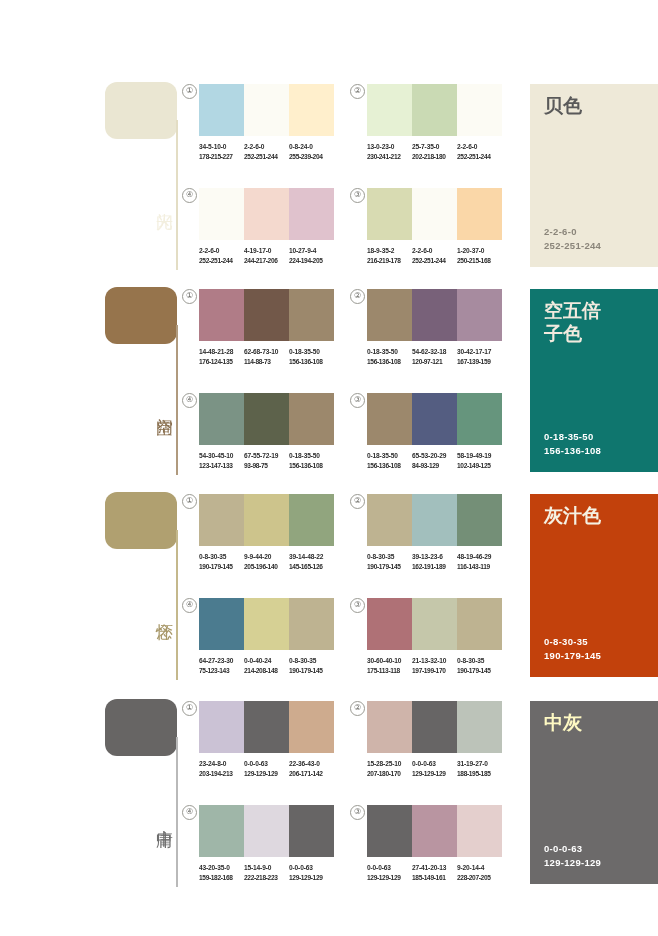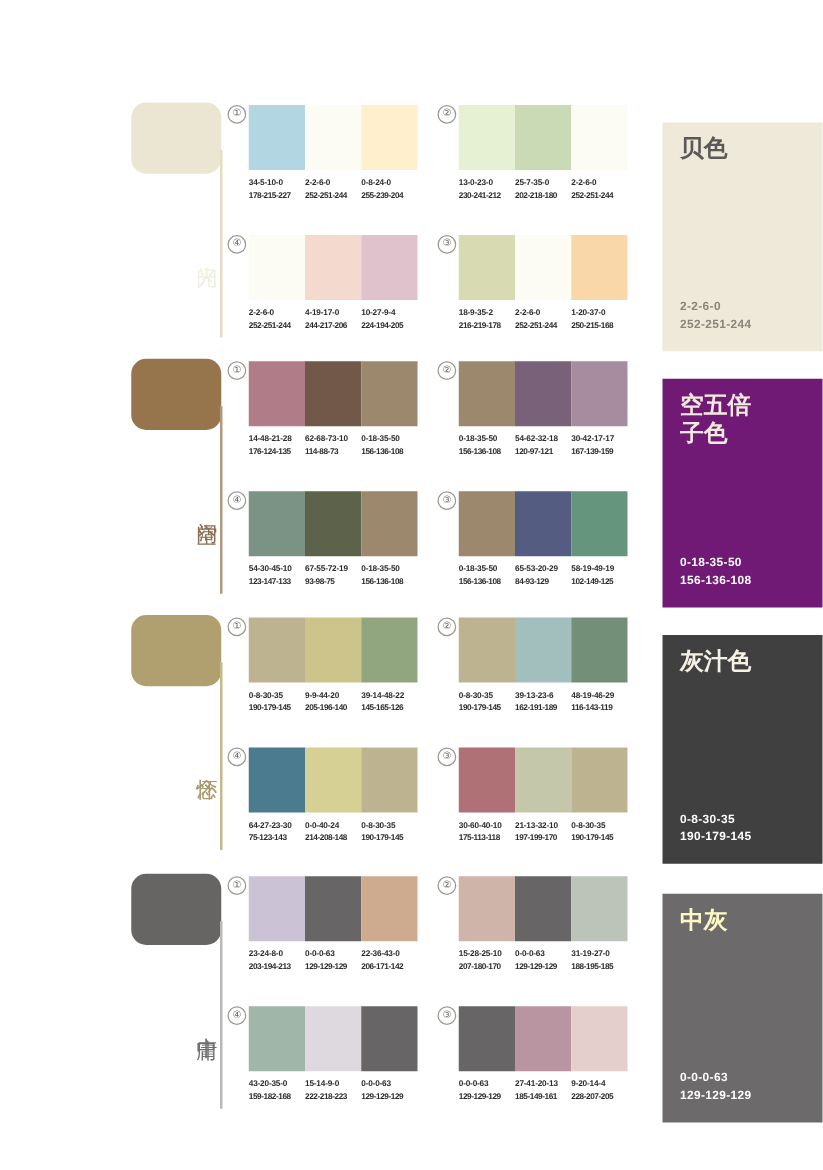--- a/index.html
+++ b/index.html
@@ -65,21 +65,21 @@
     color:#2c2c2c;
     letter-spacing:-0.15px;
     white-space:nowrap;
     font-family:"Liberation Sans","DejaVu Sans",sans-serif;
     font-weight:700;
   }
   .cap .rgb{letter-spacing:-0.35px;}
 
   
   .hero{
-    position:absolute;left:530px;top:18px;
+    position:absolute;left:530px;top:4px;
     width:128px;height:183px;
   }
   .hero-name{
     position:absolute;left:14px;top:10px;
     font-size:19px;line-height:23px;
     font-weight:700;
     width:105px;
     font-family:"DejaVu Sans","Liberation Sans",sans-serif;
   }
   .hero-codes{
@@ -281,21 +281,21 @@
           <div class="cap">
             <div class="cmyk">65-53-20-29</div>
             <div class="rgb">84-93-129</div>
           </div>
           <div class="cap">
             <div class="cmyk">58-19-49-19</div>
             <div class="rgb">102-149-125</div>
           </div>
         </div>
       </div>
-      <div class="hero" style="background: #701a75;">
+      <div class="hero" style="background: #0f766e;">
         <div class="hero-name" style="color: rgb(242, 234, 222); white-space: pre-line;">空五倍
 子色</div>
         <div class="hero-codes">
           <div style="color: rgb(255, 255, 255);">0-18-35-50</div>
           <div style="color: rgb(255, 255, 255);">156-136-108</div>
         </div>
       </div>
     </div>
     <div class="section" style="top: 490px;">
       <div class="master-chip" style="background: rgb(176, 160, 112);"></div>
@@ -382,21 +382,21 @@
           <div class="cap">
             <div class="cmyk">21-13-32-10</div>
             <div class="rgb">197-199-170</div>
           </div>
           <div class="cap">
             <div class="cmyk">0-8-30-35</div>
             <div class="rgb">190-179-145</div>
           </div>
         </div>
       </div>
-      <div class="hero" style="background: #404040;">
+      <div class="hero" style="background: #c2410c;">
         <div class="hero-name" style="color: rgb(245, 241, 227); white-space: pre-line;">灰汁色</div>
         <div class="hero-codes">
           <div style="color: rgb(255, 255, 255);">0-8-30-35</div>
           <div style="color: rgb(255, 255, 255);">190-179-145</div>
         </div>
       </div>
     </div>
     <div class="section" style="top: 697px;">
       <div class="master-chip" style="background: rgb(103, 101, 100);"></div>
       <div class="connector" style="background: rgb(185, 185, 185);"></div>

